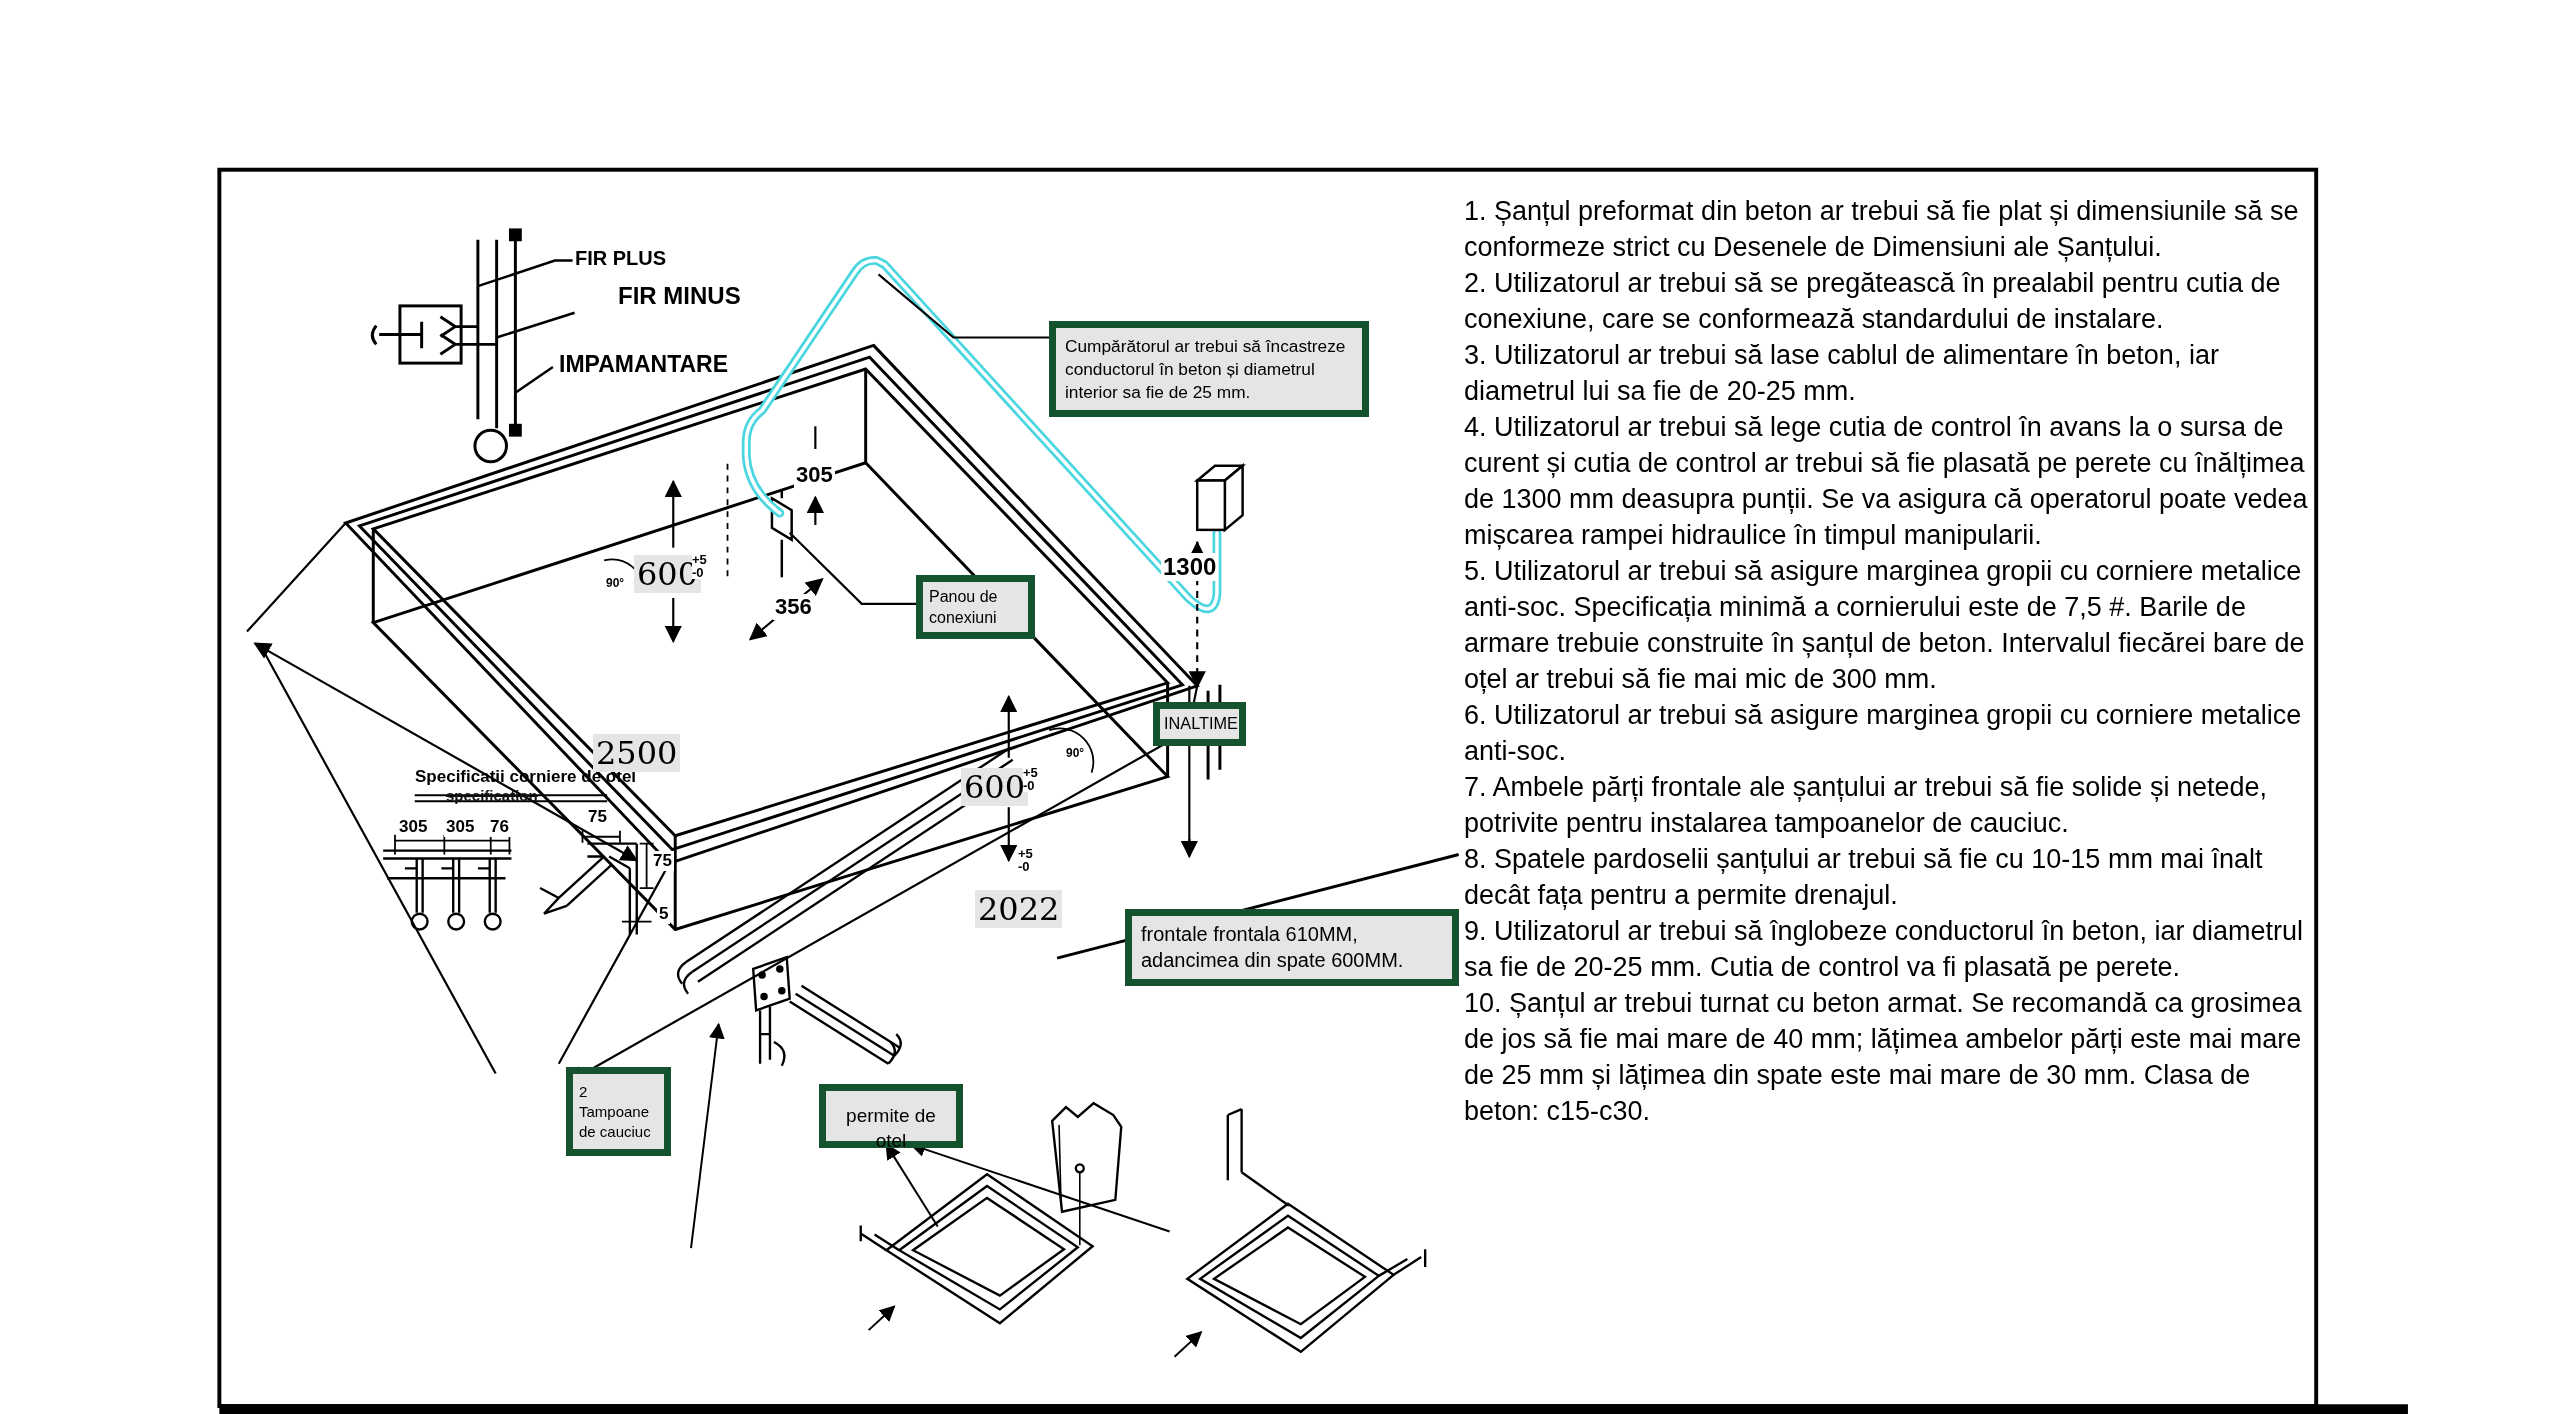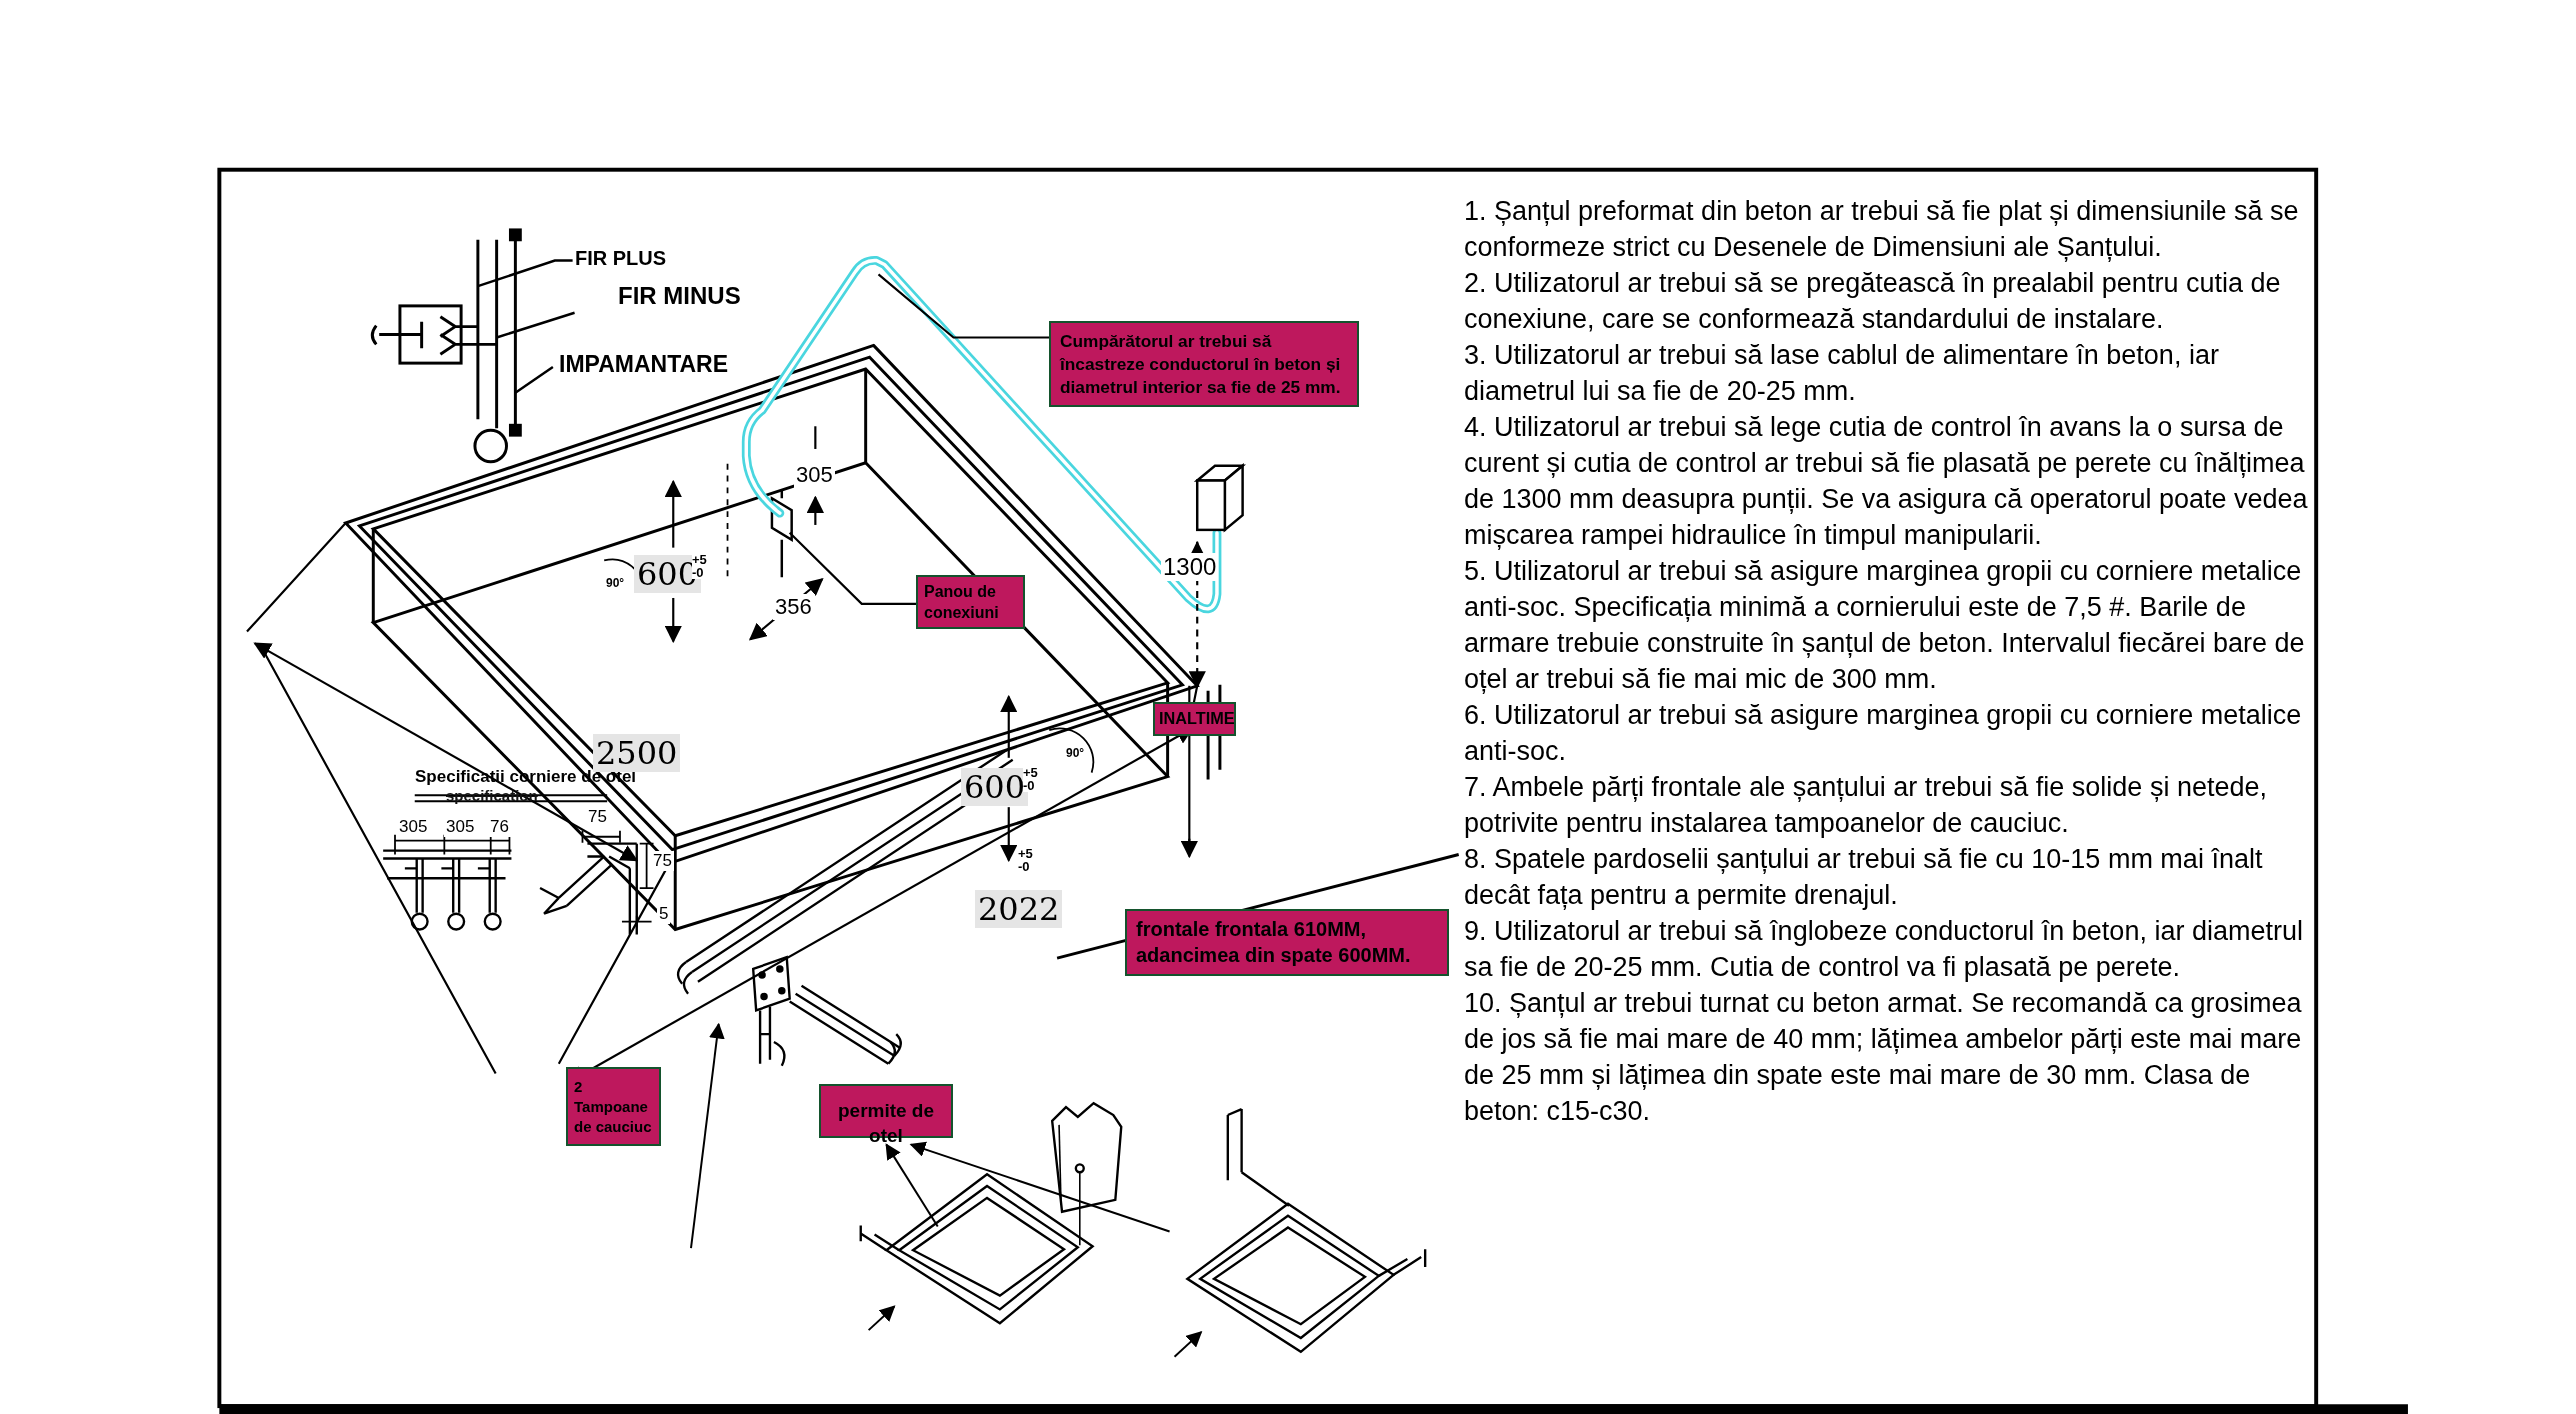--- a/index.html
+++ b/index.html
@@ -2,22 +2,22 @@
 <html style="--conduit: #4ad6df; --line: #000000;"><head>
 <meta charset="utf-8">
 <style>
   html,body{margin:0;padding:0;background:#fff;}
   .page{position:relative;width:2576px;height:1414px;background:#fff;overflow:hidden;
         font-family:"Liberation Sans",sans-serif;color:#000;}
   svg.linework{position:absolute;left:0;top:0;}
   .lbl{position:absolute;white-space:nowrap;color:#000;}
   .bold{font-weight:bold;}
   .serifdim{font-family:"DejaVu Serif",serif;font-size:32px;background:#e5e5e5;padding:0 3px;}
-  .dimtxt{font-weight:normal;background:#fff;padding:0 2px;}
-  .boxed{position:absolute;background:#be185d;border:2px solid #14532d;font-weight:bold;line-height:1.32;}
+  .dimtxt{font-weight:bold;background:#fff;padding:0 2px;}
+  .boxed{position:absolute;background:#e5e5e5;border:7px solid #14532d;font-weight:normal;line-height:1.32;}
   .tol{position:absolute;font-size:13px;font-weight:bold;line-height:1.0;background:#fff;}
   .struck{text-decoration:line-through;font-size:15px;font-weight:bold;color:#141414;}
   .instructions{position:absolute;left:1464px;top:193px;width:851px;font-size:27px;
                 line-height:36px;color:#000;}
   .instructions .body{white-space:pre-line;}
 </style>
 </head>
 <body>
 
 <div class="page">

